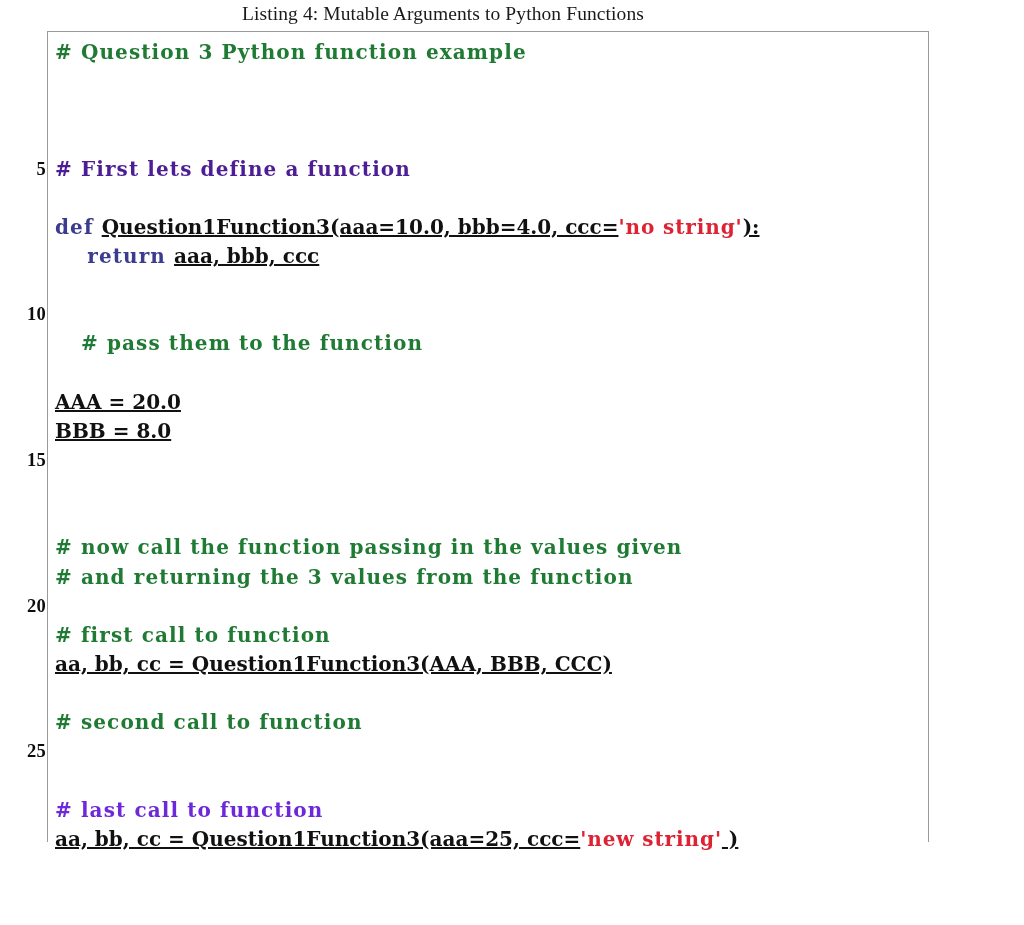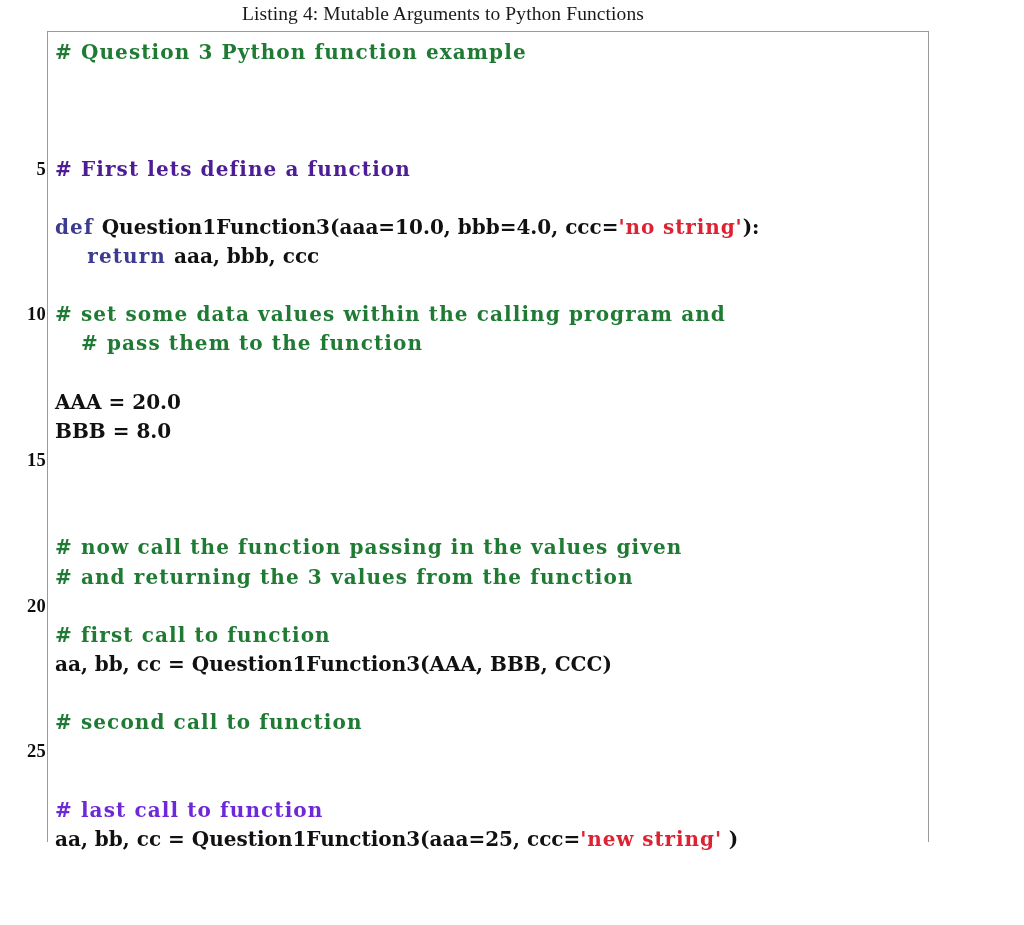--- a/index.html
+++ b/index.html
@@ -106,21 +106,21 @@
     position: absolute;
     left: 0;
     top: 0;
     white-space: pre;
   }
 
   
   .cmt { color: #1f7a33; font-weight: bold; letter-spacing: 1.1px; }
   .kw  { color: #3b3b8f; font-weight: bold; letter-spacing: 1.1px; }
   .str { color: #dd2233; font-weight: bold; letter-spacing: 0.9px; }
-  .txt { color: #111111; font-weight: bold; }
+  .txt { color: #111111; font-weight: bold; text-decoration: underline; }
 </style>
 </head>
 <body style="background: rgb(255, 255, 255);">
 
 <div id="page">
 
   <div class="caption">Listing 4: Mutable Arguments to Python Functions</div>
 
   <div class="listing">
     <div class="frame-top" style="border-top-color: rgb(154, 154, 154);"></div>
@@ -131,21 +131,21 @@
   <div class="code" id="code-body" style="left: 55px; top: 38px;">
       <div class="code-line"><span class="ltext"><span class="cmt" style="color: rgb(31, 122, 51);"># Question 3 Python function example</span></span></div>
       <div class="code-line"><span class="ltext"></span></div>
       <div class="code-line"><span class="ltext"></span></div>
       <div class="code-line"><span class="ltext"></span></div>
       <div class="code-line"><span class="lineno">5</span><span class="ltext"><span class="cmt" style="color: #4c1d95;"># First lets define a function</span></span></div>
       <div class="code-line"><span class="ltext"></span></div>
       <div class="code-line"><span class="ltext"><span class="kw" style="color: rgb(59, 59, 143);">def </span><span class="txt" style="color: rgb(17, 17, 17);">Question1Function3(aaa=10.0, bbb=4.0, ccc=</span><span class="str" style="color: rgb(221, 34, 51);">'no string'</span><span class="txt" style="color: rgb(17, 17, 17);">):</span></span></div>
       <div class="code-line"><span class="ltext"><span class="kw" style="color: rgb(59, 59, 143);">    return </span><span class="txt" style="color: rgb(17, 17, 17);">aaa, bbb, ccc</span></span></div>
       <div class="code-line"><span class="ltext"></span></div>
-      <div class="code-line"><span class="lineno">10</span><span class="ltext"><span class="cmt" style="color: rgb(31, 122, 51);"># set some data values within the calling program and</span></span></div>
+      <div class="code-line"><span class="lineno">10</span></div>
       <div class="code-line"><span class="ltext"><span class="cmt" style="color: rgb(31, 122, 51); margin-left: 26px;"># pass them to the function</span></span></div>
       <div class="code-line"><span class="ltext"></span></div>
       <div class="code-line"><span class="ltext"><span class="txt" style="color: rgb(17, 17, 17);">AAA = 20.0</span></span></div>
       <div class="code-line"><span class="ltext"><span class="txt" style="color: rgb(17, 17, 17);">BBB = 8.0</span></span></div>
       <div class="code-line"><span class="lineno">15</span></div>
       <div class="code-line"><span class="ltext"></span></div>
       <div class="code-line"><span class="ltext"></span></div>
       <div class="code-line"><span class="ltext"><span class="cmt" style="color: rgb(31, 122, 51);"># now call the function passing in the values given</span></span></div>
       <div class="code-line"><span class="ltext"><span class="cmt" style="color: rgb(31, 122, 51);"># and returning the 3 values from the function</span></span></div>
       <div class="code-line"><span class="lineno">20</span><span class="ltext"></span></div>

